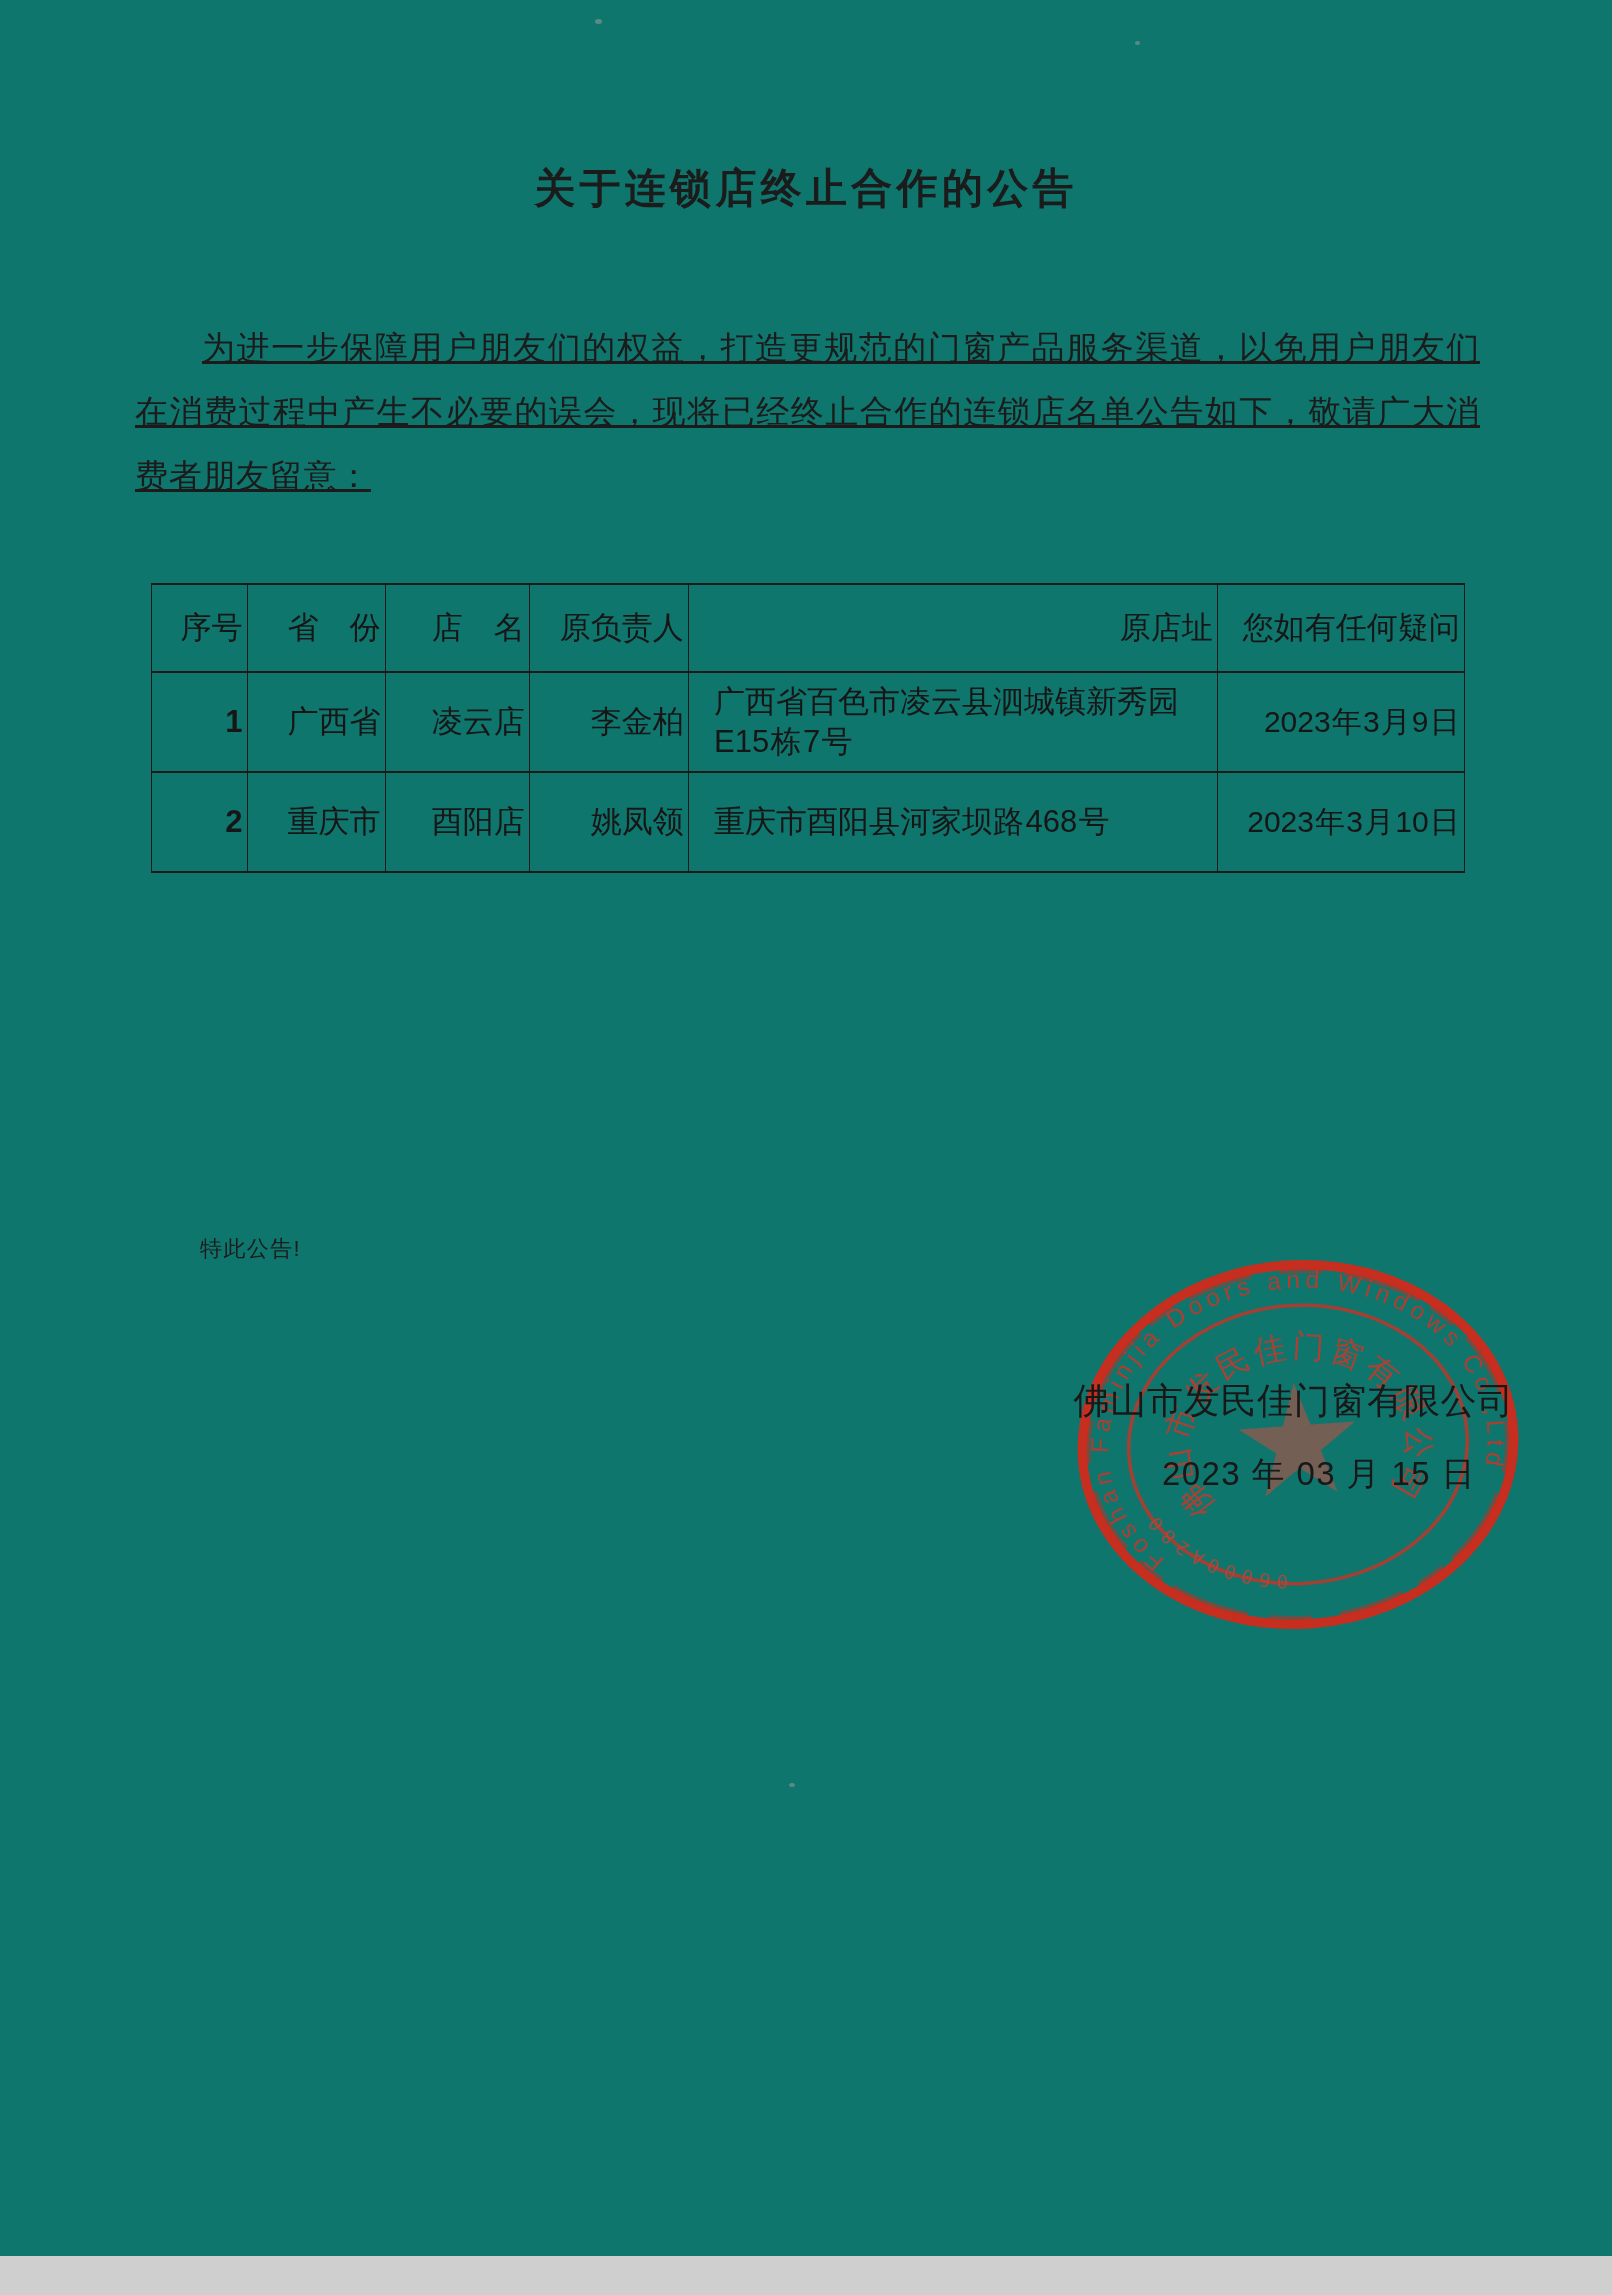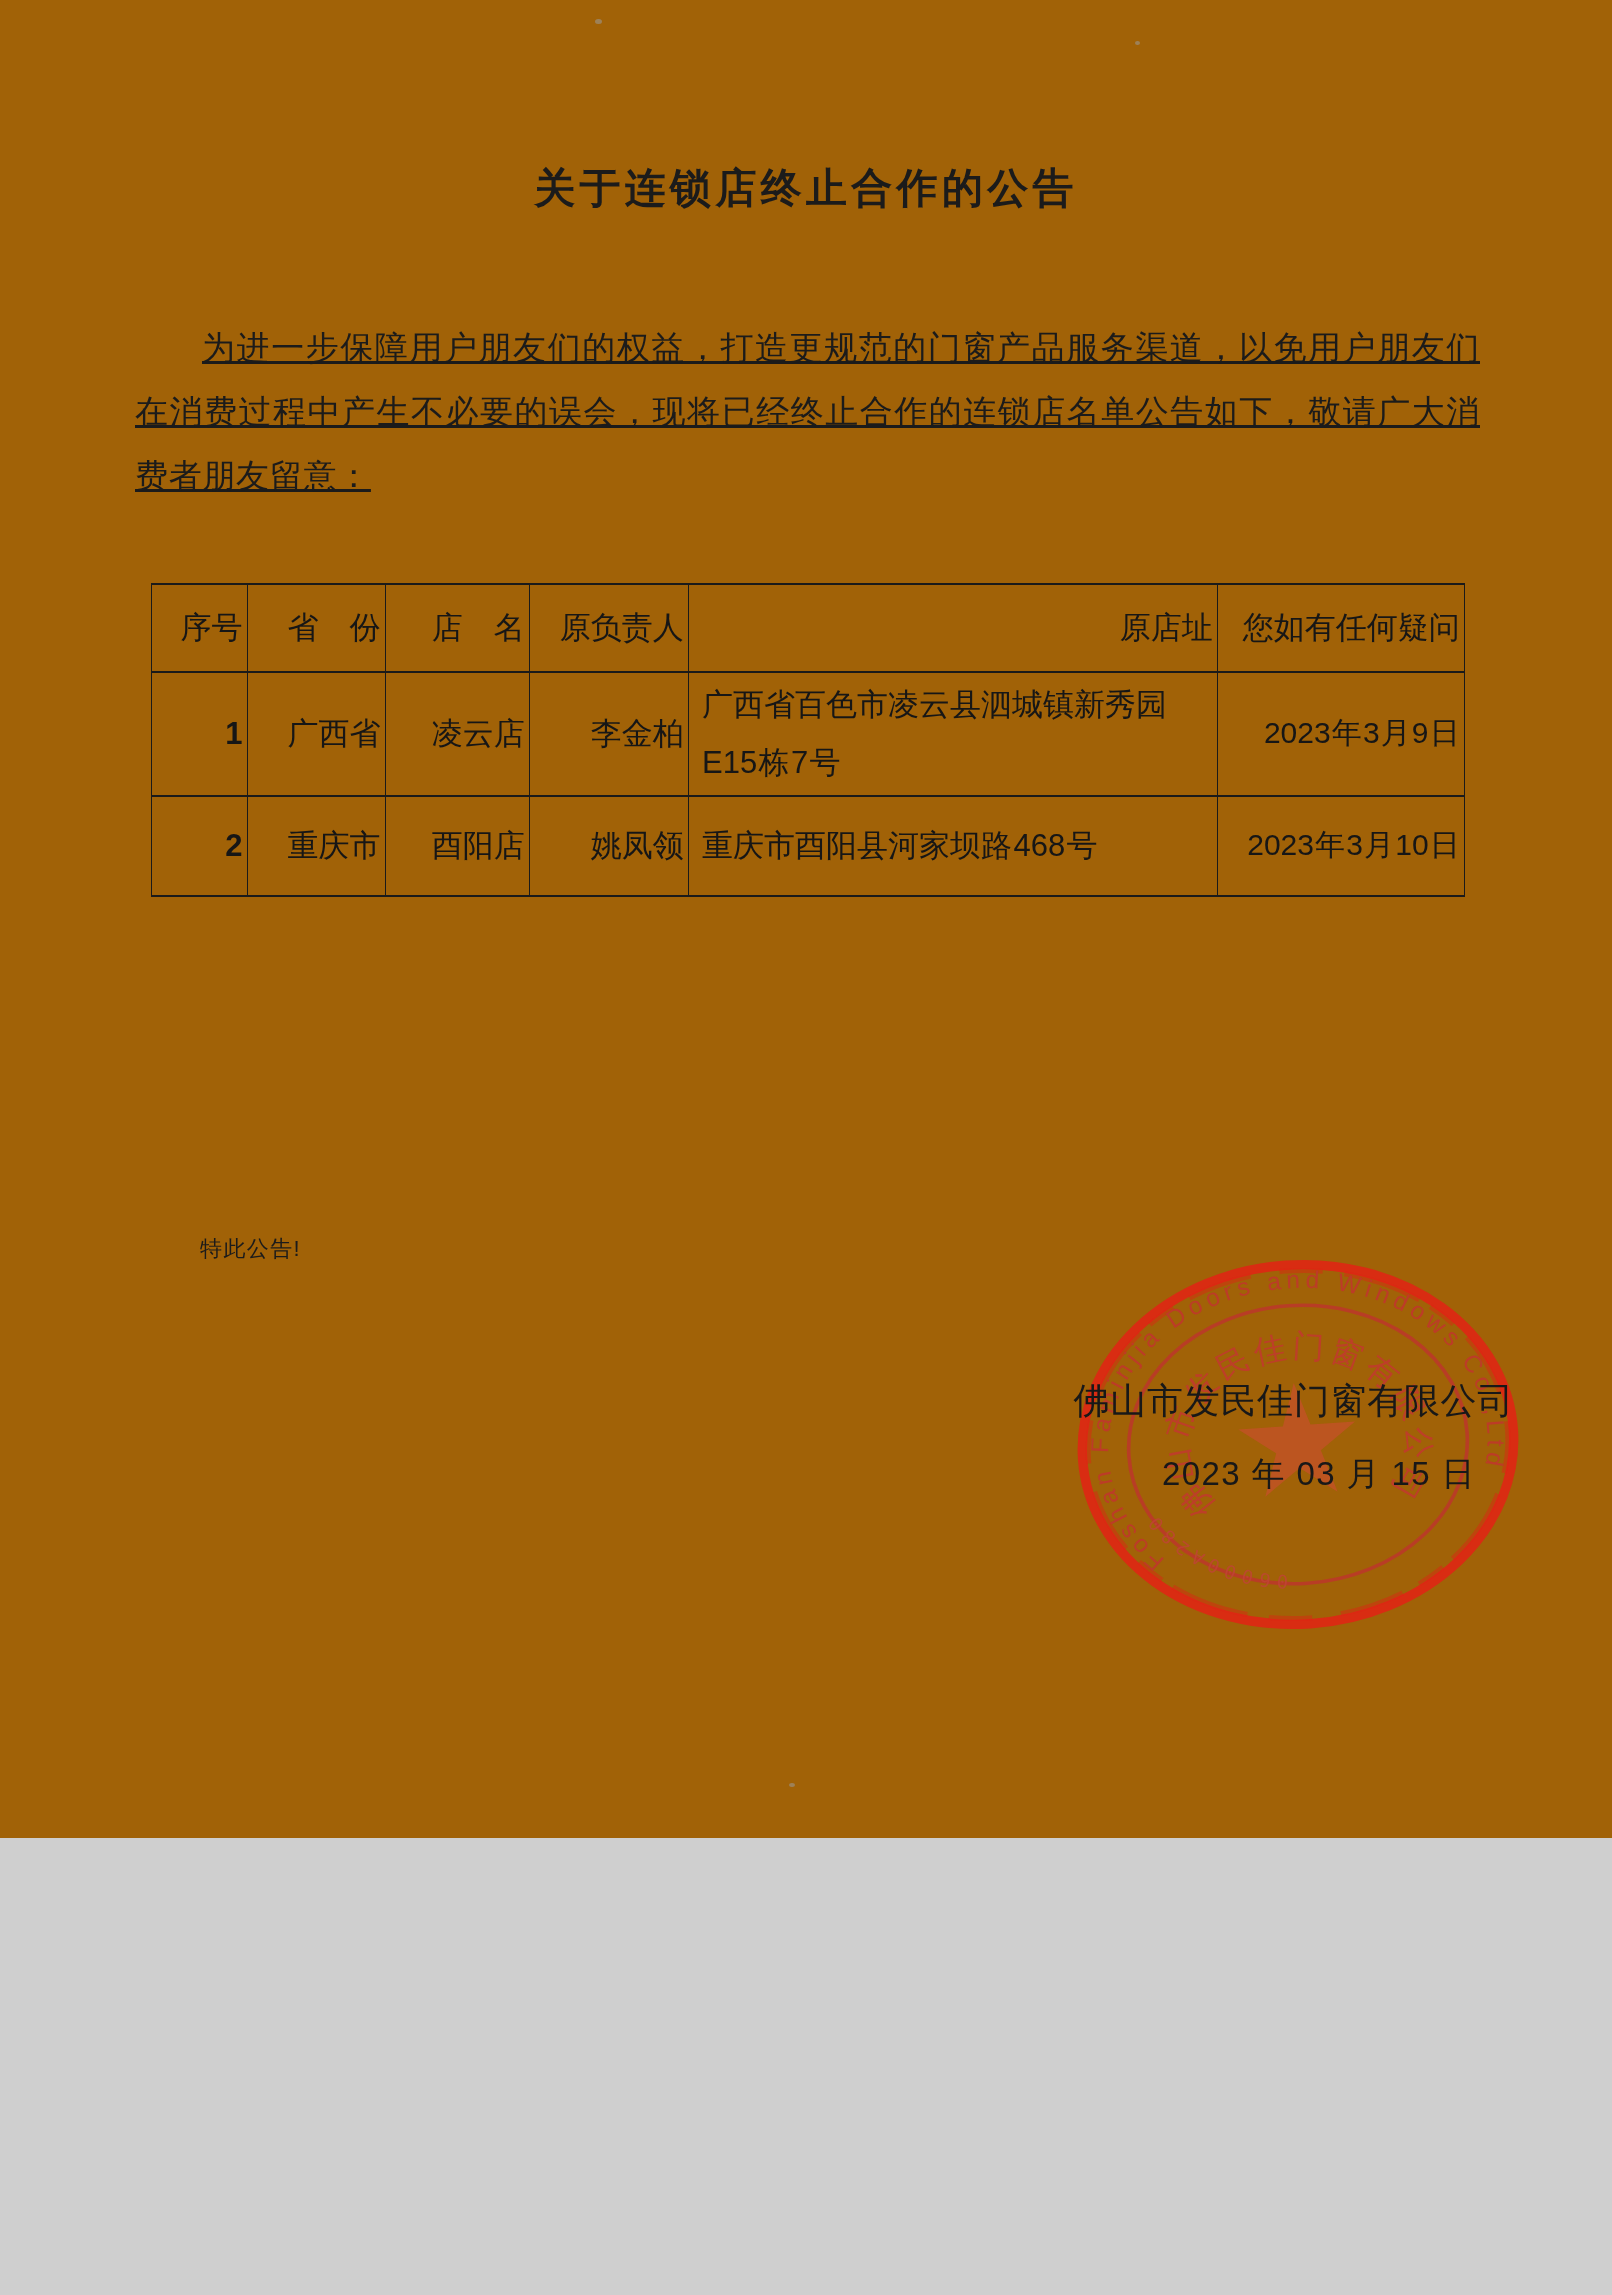--- a/index.html
+++ b/index.html
@@ -1,19 +1,19 @@
 <!DOCTYPE html>
 <html style="font-size:11.6px"><head>
 <meta charset="utf-8">
 <style>
   html,body{margin:0;padding:0;background:#cfcfcf;}
   .page{
     position:relative;
-    width:1612px;height:1838px;
-    background:#a16207;
+    width:1612px;height:2256px;
+    background:#0f766e;
     font-family:"Liberation Sans","DejaVu Sans",sans-serif;
     color:#1b1b1b;
     overflow:hidden;
   }
   .title{
     position:absolute;top:161px;left:0;width:100%;
     text-align:center;font-size:41px;font-weight:700;letter-spacing:4.3px;
   }
   .intro{
     position:absolute;top:283px;left:135px;width:1345px;
@@ -27,21 +27,21 @@
   }
   table.coop th,table.coop td{
     border:1.4px solid #1a1a1a;
     border-top-width:2.9px;border-bottom-width:2.9px;
     text-align:right;vertical-align:middle;
     padding:2.9px 4.3px;font-weight:400;
     word-spacing:-7.2px;letter-spacing:0;
   }
   table.coop tr.hdr{height:88px;}
   table.coop tr.row{height:100px;}
-  table.coop td.addr{text-align:left;line-height:58px;padding-left:13px;}
+  table.coop td.addr{text-align:left;line-height:40px;padding-left:25px;}
   table.coop td.num{font-weight:600;}
   table.coop td.date{white-space:nowrap;font-size:30px;}
   .notice{
     position:absolute;top:962px;left:135px;width:1346px;
     font-size:33px;line-height:65px;text-align:justify;letter-spacing:0.4px;
   }
   .notice b{font-weight:700;}
   .closing{
     position:absolute;top:1234px;left:200px;font-size:22px;letter-spacing:1.4px;
   }

